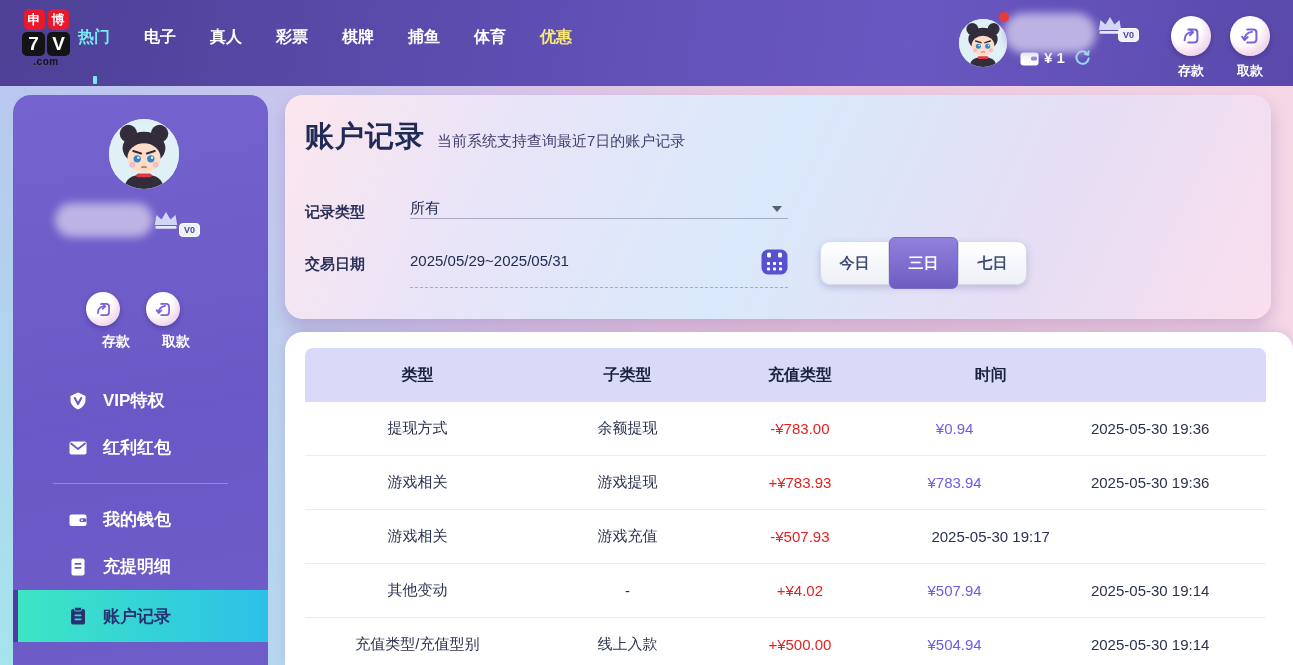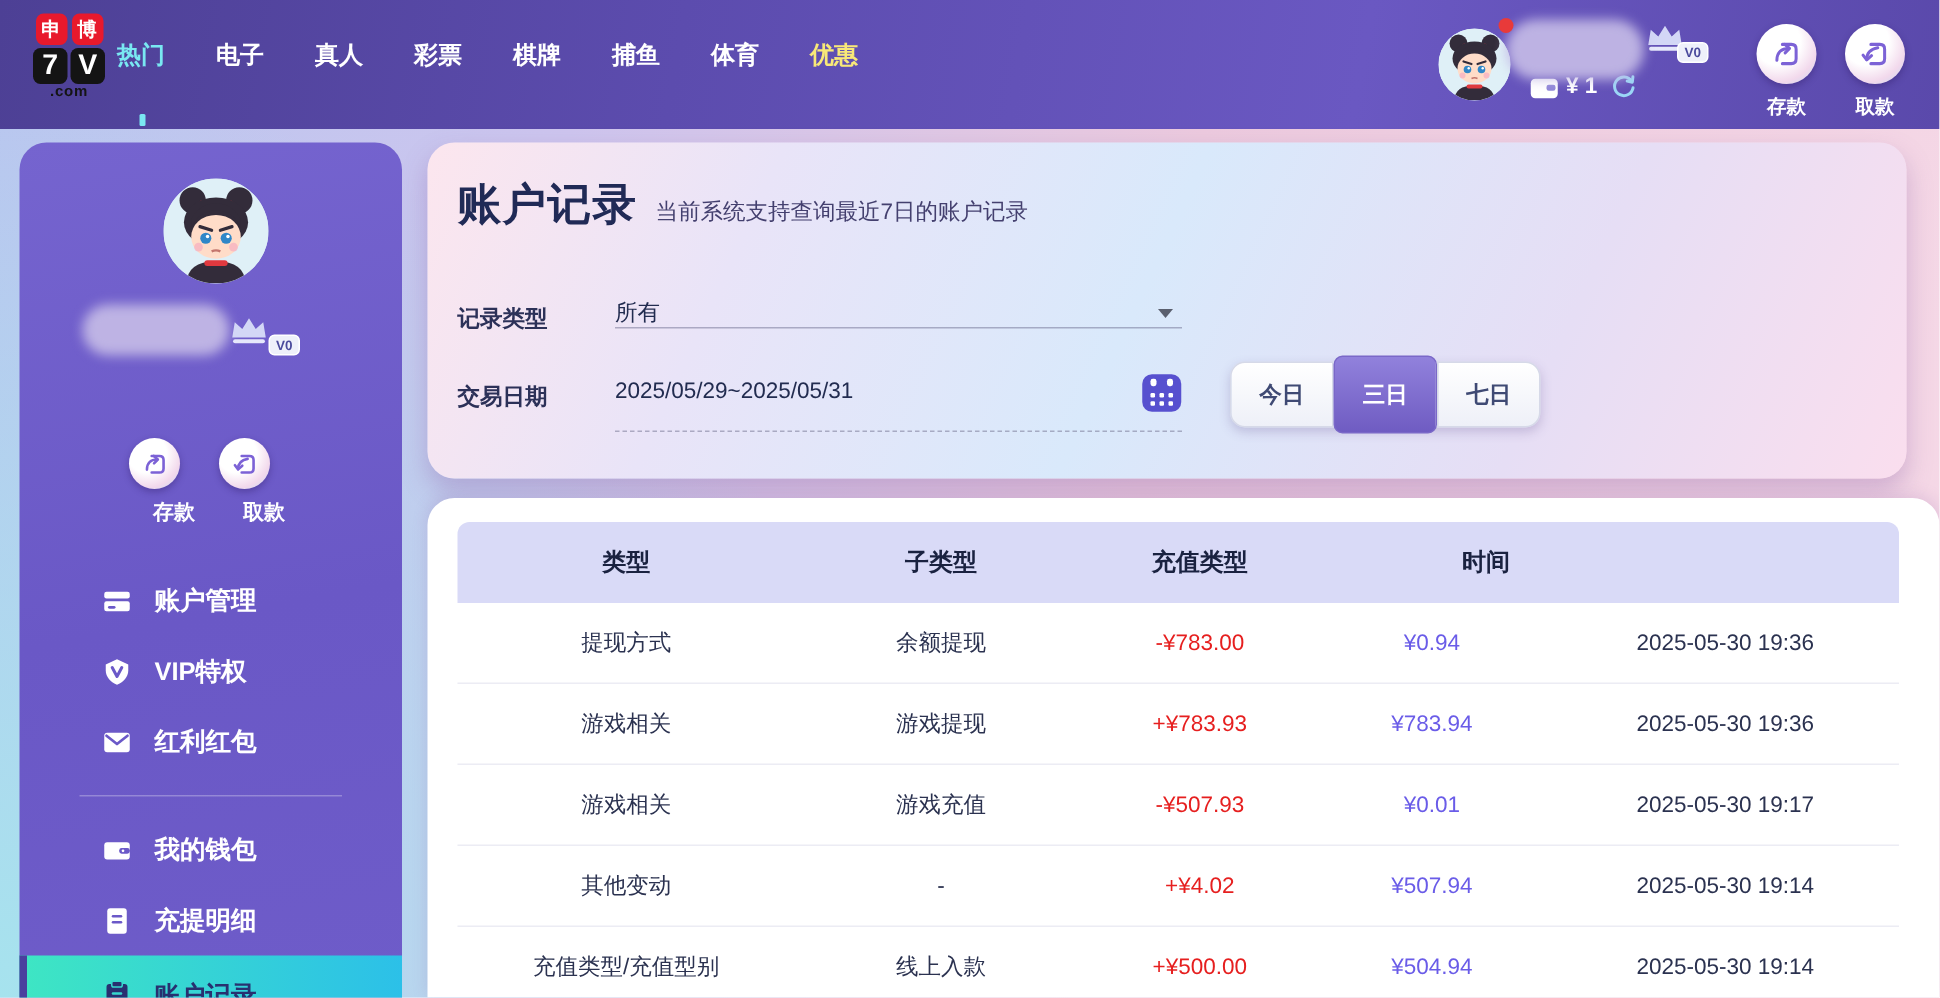--- a/index.html
+++ b/index.html
@@ -248,28 +248,20 @@
       <svg width="19" height="19">
           <use href="#arrow-out"></use>
         </svg>
     </div>
     <div class="circle-btn-label sb-dep-label" style="position:absolute;width:86px;">存款</div>
     <div class="circle-btn-label sb-wd-label" style="position:absolute;width:86px;">取款</div>
 
     <div class="sb-menu">
       <div class="sb-item">
         <svg width="20" height="20" viewBox="0 0 20 20">
-          <rect x="1.5" y="3.5" width="17" height="4.5" rx="1.5" fill="currentColor"></rect>
-          <rect x="1.5" y="9.8" width="17" height="6.7" rx="1.5" fill="currentColor"></rect>
-          <rect x="4" y="13" width="5" height="1.8" rx="0.9" fill="var(--cut)"></rect>
-        </svg>
-        <span>账户管理</span>
-      </div>
-      <div class="sb-item">
-        <svg width="20" height="20" viewBox="0 0 20 20">
           <path d="M10 1.5 L17.5 5 V9 C17.5 13.5 14 16.8 10 18.5 C6 16.8 2.5 13.5 2.5 9 V5 Z" fill="currentColor"></path>
           <path d="M6.8 7 L10 13 L13.2 7" fill="none" stroke="var(--cut)" stroke-width="2" stroke-linecap="round" stroke-linejoin="round"></path>
         </svg>
         <span>VIP特权</span>
       </div>
       <div class="sb-item">
         <svg width="20" height="20" viewBox="0 0 20 20">
           <rect x="1.5" y="3.5" width="17" height="13" rx="2" fill="currentColor"></rect>
           <path d="M3 5.5 L10 11 L17 5.5" fill="none" stroke="var(--cut)" stroke-width="1.8" stroke-linecap="round" stroke-linejoin="round"></path>
         </svg>
@@ -362,21 +354,20 @@
             <div class="td c1">游戏相关</div>
             <div class="td c2">游戏提现</div>
             <div class="td c3 cell-change">+¥783.93</div>
             <div class="td c4 cell-after">¥783.94</div>
             <div class="td c5">2025-05-30 19:36</div>
           </div>
           <div class="trow">
             <div class="td c1">游戏相关</div>
             <div class="td c2">游戏充值</div>
             <div class="td c3 cell-change">-¥507.93</div>
-            <div class="td c4 cell-after">¥0.01</div>
             <div class="td c5">2025-05-30 19:17</div>
           </div>
           <div class="trow">
             <div class="td c1">其他变动</div>
             <div class="td c2">-</div>
             <div class="td c3 cell-change">+¥4.02</div>
             <div class="td c4 cell-after">¥507.94</div>
             <div class="td c5">2025-05-30 19:14</div>
           </div>
           <div class="trow">

